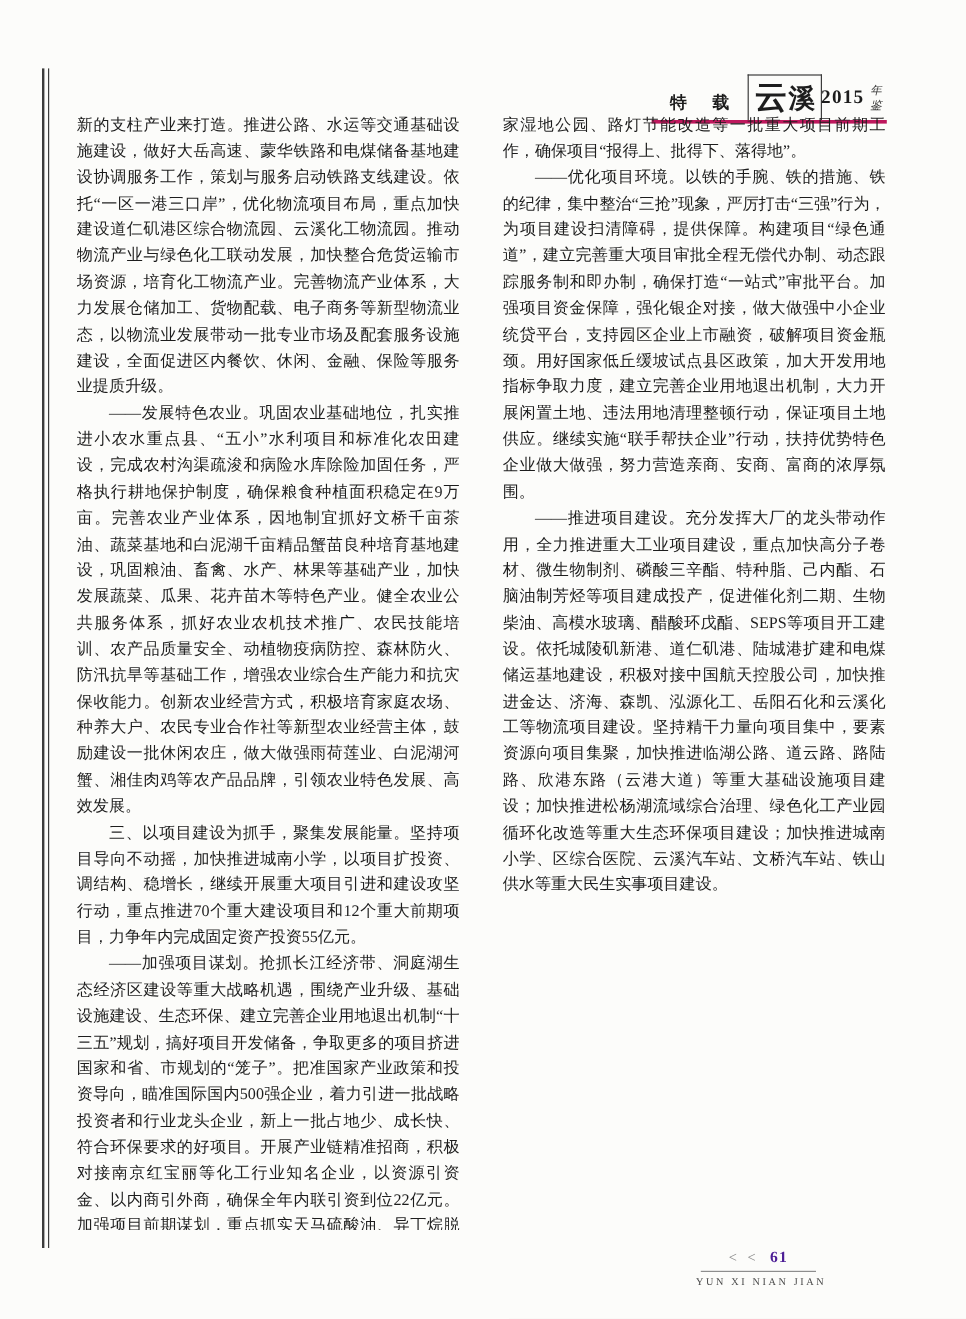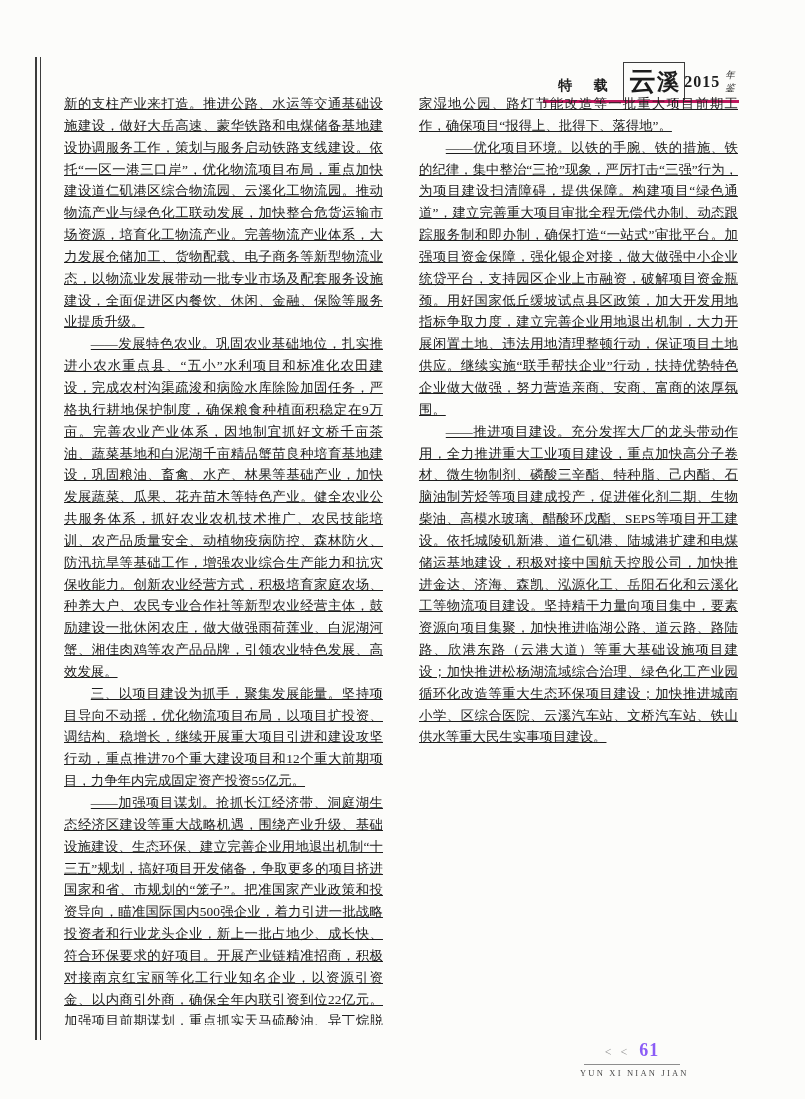--- a/index.html
+++ b/index.html
@@ -9,28 +9,28 @@
   .header{position:absolute;top:62px;left:543px;width:196px;height:38px;display:flex;align-items:stretch;border-bottom:3px solid #be185d;}
   .header-label{flex:1;display:flex;align-items:flex-end;justify-content:center;font-weight:bold;font-size:14px;letter-spacing:9px;padding-bottom:5px;padding-left:9px;}
   .logo-box{border-left:1px solid #3c3c3c;border-right:1px solid #3c3c3c;border-top:1px solid #3c3c3c;display:flex;align-items:center;justify-content:center;padding:0 5px;gap:1px;background:#fcfcfa;}
   .logo-char{font-weight:bold;line-height:1;}
   .logo-char.c1{font-size:27px;}
   .logo-char.c2{font-size:22px;}
   .year-col{width:54px;display:flex;flex-direction:row;justify-content:center;align-items:center;padding-top:2px;}
   .year{font-size:16px;font-weight:bold;letter-spacing:1px;}
   .year-divider{width:42px;border-top:1px solid #555;margin:2px 0;}
   .yearbook-label{font-size:9.5px;letter-spacing:5px;padding-left:5px;color:#333;font-style:italic;}
-  .content{position:absolute;top:93px;left:64px;width:674px;display:flex;gap:36px;text-decoration:underline;}
+  .content{position:absolute;top:93px;left:64px;width:674px;display:flex;gap:36px;}
   .column{width:326px;text-align:justify;text-justify:inter-ideograph;font-size:13.4px;line-height:21.85px;height:932px;overflow:hidden;}
   .para{margin:0;text-indent:2em;}
   .para.no-indent{text-indent:0;}
   .footer{position:absolute;left:580px;top:1040px;width:104px;text-align:center;}
   .footer-pageline{display:flex;align-items:baseline;justify-content:center;gap:9px;}
   .footer-arrows{font-size:12px;color:#8a8a8a;letter-spacing:3px;}
-  .page-number{font-size:18px;font-weight:bold;color:#8b5cf6;letter-spacing:1px;}
+  .page-number{font-size:13px;font-weight:bold;color:#4c1d95;letter-spacing:1px;}
   .footer-rule{border-top:1px solid #8d8d8d;margin:3px 4px;}
   .footer-roman{font-size:8.5px;letter-spacing:2.2px;color:#4a4a4a;white-space:nowrap;text-align:right;}
 </style>
 </head>
 <body>
 
 <div class="page">
 
   <div class="side-rule"></div>
 
@@ -44,21 +44,21 @@
       <div class="year">2015</div>
       <div class="year-divider"></div>
       <div class="yearbook-label">年 鉴</div>
     </div>
   </div>
 
   <div class="content">
     <div class="column">
         <p class="para no-indent">新的支柱产业来打造。推进公路、水运等交通基础设施建设，做好大岳高速、蒙华铁路和电煤储备基地建设协调服务工作，策划与服务启动铁路支线建设。依托“一区一港三口岸”，优化物流项目布局，重点加快建设道仁矶港区综合物流园、云溪化工物流园。推动物流产业与绿色化工联动发展，加快整合危货运输市场资源，培育化工物流产业。完善物流产业体系，大力发展仓储加工、货物配载、电子商务等新型物流业态，以物流业发展带动一批专业市场及配套服务设施建设，全面促进区内餐饮、休闲、金融、保险等服务业提质升级。</p>
         <p class="para">——发展特色农业。巩固农业基础地位，扎实推进小农水重点县、“五小”水利项目和标准化农田建设，完成农村沟渠疏浚和病险水库除险加固任务，严格执行耕地保护制度，确保粮食种植面积稳定在9万亩。完善农业产业体系，因地制宜抓好文桥千亩茶油、蔬菜基地和白泥湖千亩精品蟹苗良种培育基地建设，巩固粮油、畜禽、水产、林果等基础产业，加快发展蔬菜、瓜果、花卉苗木等特色产业。健全农业公共服务体系，抓好农业农机技术推广、农民技能培训、农产品质量安全、动植物疫病防控、森林防火、防汛抗旱等基础工作，增强农业综合生产能力和抗灾保收能力。创新农业经营方式，积极培育家庭农场、种养大户、农民专业合作社等新型农业经营主体，鼓励建设一批休闲农庄，做大做强雨荷莲业、白泥湖河蟹、湘佳肉鸡等农产品品牌，引领农业特色发展、高效发展。</p>
-        <p class="para">三、以项目建设为抓手，聚集发展能量。坚持项目导向不动摇，优化物流项目布局，以项目扩投资、调结构、稳增长，继续开展重大项目引进和建设攻坚行动，重点推进70个重大建设项目和12个重大前期项目，力争年内完成固定资产投资55亿元。</p>
+        <p class="para">三、以项目建设为抓手，聚集发展能量。坚持项目导向不动摇，加快推进城南小学，以项目扩投资、调结构、稳增长，继续开展重大项目引进和建设攻坚行动，重点推进70个重大建设项目和12个重大前期项目，力争年内完成固定资产投资55亿元。</p>
         <p class="para">——加强项目谋划。抢抓长江经济带、洞庭湖生态经济区建设等重大战略机遇，围绕产业升级、基础设施建设、生态环保、建立完善企业用地退出机制“十三五”规划，搞好项目开发储备，争取更多的项目挤进国家和省、市规划的“笼子”。把准国家产业政策和投资导向，瞄准国际国内500强企业，着力引进一批战略投资者和行业龙头企业，新上一批占地少、成长快、符合环保要求的好项目。开展产业链精准招商，积极对接南京红宝丽等化工行业知名企业，以资源引资金、以内商引外商，确保全年内联引资到位22亿元。加强项目前期谋划，重点抓实天马硫酸油、异丁烷脱氢、烷基酚、环氧丙烷深加工、昆山塑料加工、白泥湖国</p>
       </div>
     <div class="column">
         <p class="para no-indent">家湿地公园、路灯节能改造等一批重大项目前期工作，确保项目“报得上、批得下、落得地”。</p>
         <p class="para">——优化项目环境。以铁的手腕、铁的措施、铁的纪律，集中整治“三抢”现象，严厉打击“三强”行为，为项目建设扫清障碍，提供保障。构建项目“绿色通道”，建立完善重大项目审批全程无偿代办制、动态跟踪服务制和即办制，确保打造“一站式”审批平台。加强项目资金保障，强化银企对接，做大做强中小企业统贷平台，支持园区企业上市融资，破解项目资金瓶颈。用好国家低丘缓坡试点县区政策，加大开发用地指标争取力度，建立完善企业用地退出机制，大力开展闲置土地、违法用地清理整顿行动，保证项目土地供应。继续实施“联手帮扶企业”行动，扶持优势特色企业做大做强，努力营造亲商、安商、富商的浓厚氛围。</p>
         <p class="para">——推进项目建设。充分发挥大厂的龙头带动作用，全力推进重大工业项目建设，重点加快高分子卷材、微生物制剂、磷酸三辛酯、特种脂、己内酯、石脑油制芳烃等项目建成投产，促进催化剂二期、生物柴油、高模水玻璃、醋酸环戊酯、SEPS等项目开工建设。依托城陵矶新港、道仁矶港、陆城港扩建和电煤储运基地建设，积极对接中国航天控股公司，加快推进金达、济海、森凯、泓源化工、岳阳石化和云溪化工等物流项目建设。坚持精干力量向项目集中，要素资源向项目集聚，加快推进临湖公路、道云路、路陆路、欣港东路（云港大道）等重大基础设施项目建设；加快推进松杨湖流域综合治理、绿色化工产业园循环化改造等重大生态环保项目建设；加快推进城南小学、区综合医院、云溪汽车站、文桥汽车站、铁山供水等重大民生实事项目建设。</p>
       </div>
   </div>
 
   <div class="footer">

